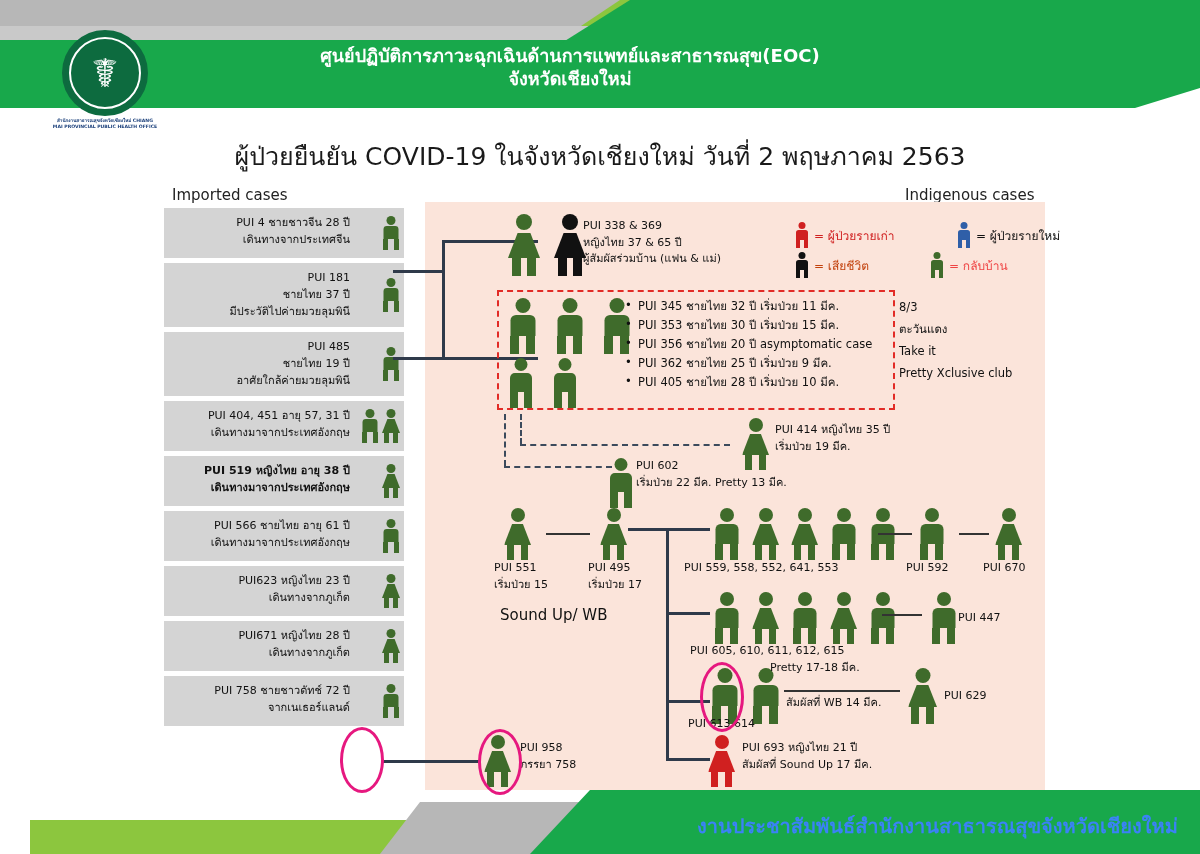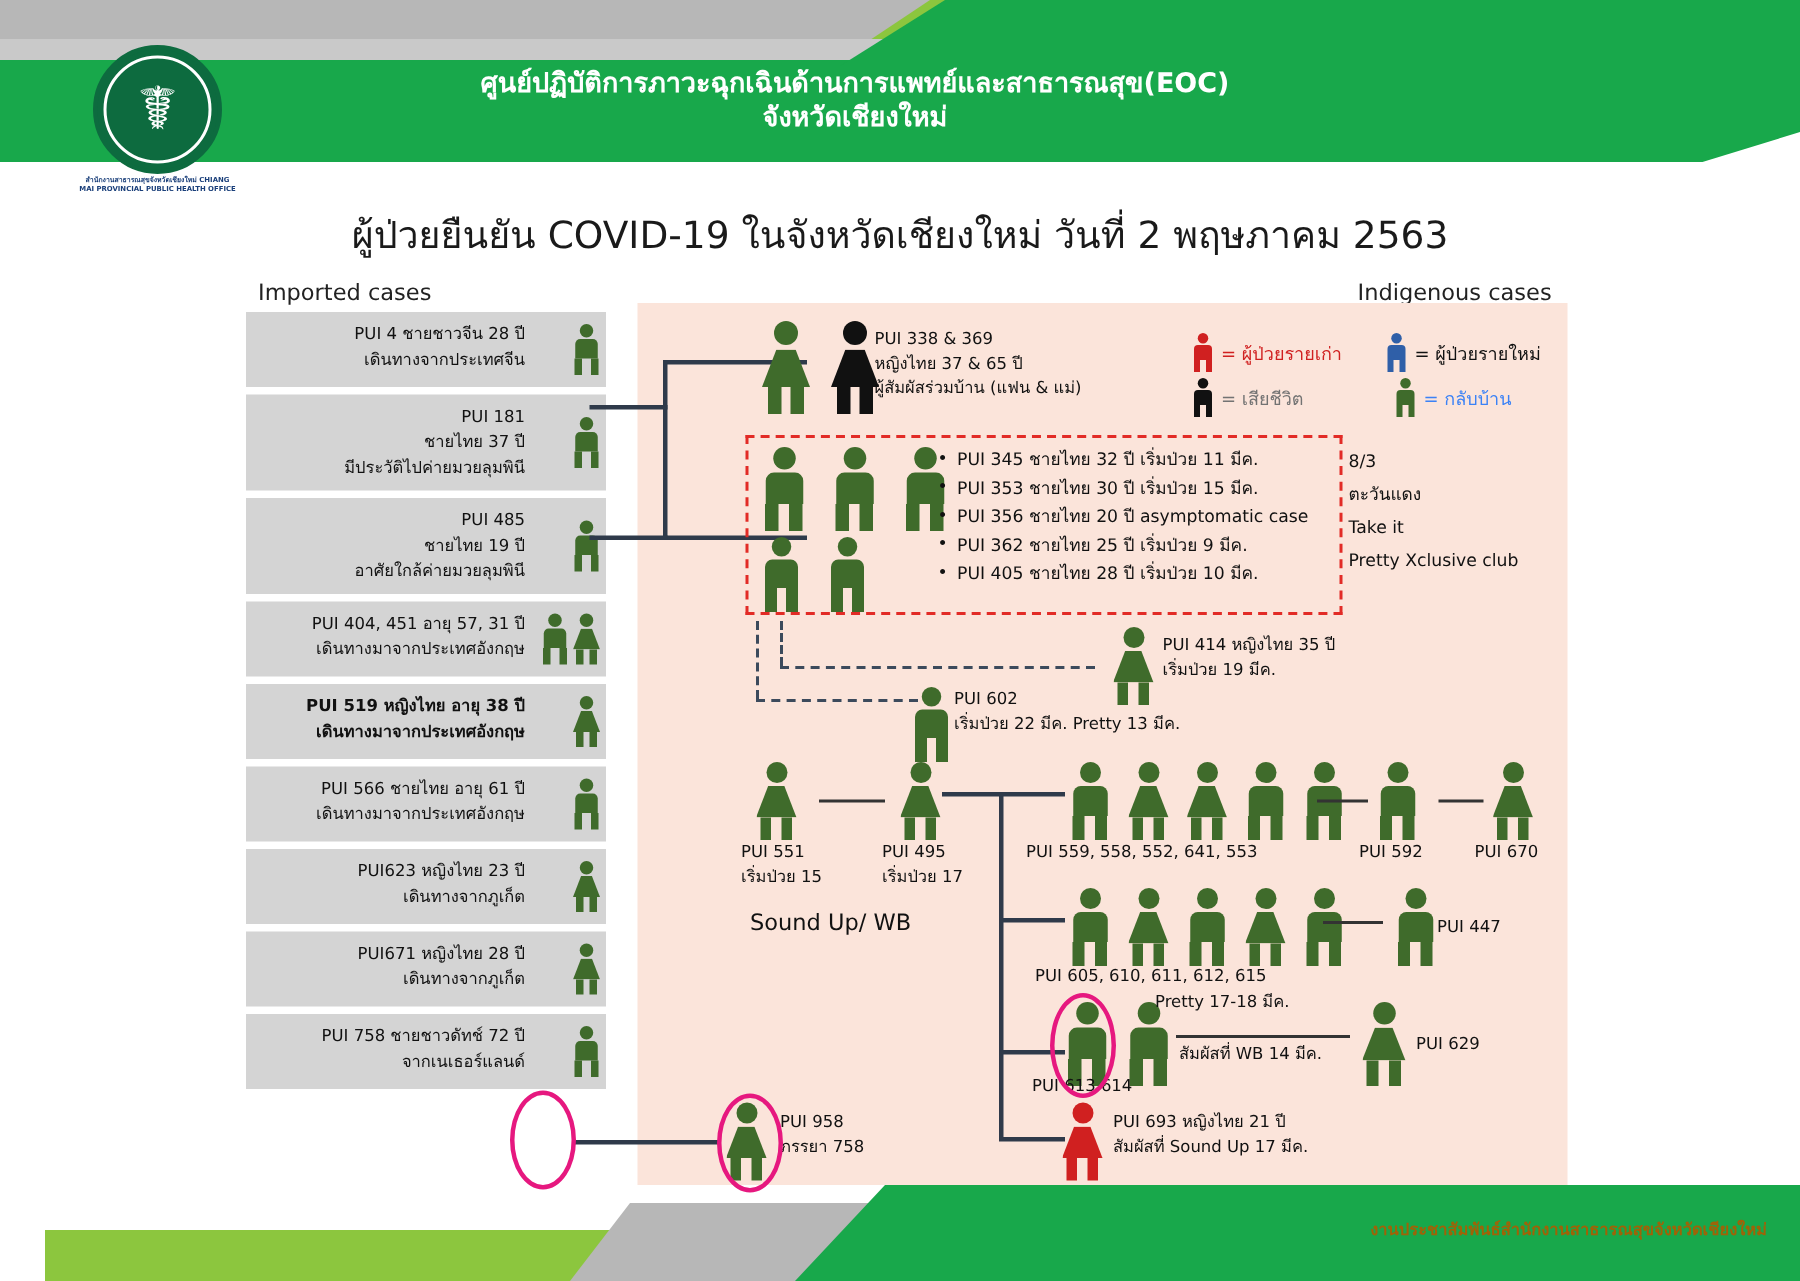--- a/index.html
+++ b/index.html
@@ -109,22 +109,22 @@
 
   
   #footer { position:absolute; left:0; top:780px; width:1200px; height:74px; overflow:hidden; }
   .ft-shape { position:absolute; }
   .ft-lgreen { left:30px; top:40px; width:420px; height:34px; background:#8cc63e;
                clip-path: polygon(0 0, 420px 0, 390px 34px, 0 34px); }
   .ft-gray { left:380px; top:22px; width:560px; height:52px; background:#b7b7b7;
              clip-path: polygon(40px 0, 560px 0, 520px 52px, 0 52px); }
   .ft-green { left:330px; top:10px; width:870px; height:64px; background:#18a84b;
               clip-path: polygon(260px 0, 870px 0, 870px 64px, 200px 64px); }
-  #footer-text { position:absolute; right:22px; top:30px; color:#a16207;
-                 font-size:11px; font-weight:bold; white-space:nowrap; }
+  #footer-text { position:absolute; right:22px; top:30px; color:#3b82f6;
+                 font-size:20px; font-weight:bold; white-space:nowrap; }
 </style>
 </head>
 <body>
 
 <div id="header">
   <div class="hdr-shape hdr-gray1"></div>
   <div class="hdr-shape hdr-lgreen"></div>
   <div class="hdr-shape hdr-gray2"></div>
   <div class="hdr-shape hdr-green"></div>
   <div class="hdr-shape hdr-green-r"></div>
@@ -309,46 +309,46 @@
 <div id="legend-container">
     <div class="legend-row legend-item" style="left: 795px; top: 222px;">
       <span class="person m" style="width: 14px; height: 26px;">
         <span class="head" style="width: 7px; height: 7px; top: 0px; background: rgb(208, 32, 32);"></span>
         <span class="body" style="width: 12px; height: 10px; top: 8px; background: rgb(208, 32, 32);"></span>
         <span style="position: absolute; top: 18px; height: 8px; width: 4px; background: rgb(208, 32, 32); left: 1px;"></span>
         <span style="position: absolute; top: 18px; height: 8px; width: 4px; background: rgb(208, 32, 32); left: 9px;"></span>
       </span>
       <span style="color: rgb(208, 32, 32);">= ผู้ป่วยรายเก่า</span>
     </div>
-    <div class="legend-row legend-item" style="left: 924px; top: 222px;">
+    <div class="legend-row legend-item" style="left: 957px; top: 222px;">
       <span class="person m" style="width: 14px; height: 26px;">
         <span class="head" style="width: 7px; height: 7px; top: 0px; background: rgb(47, 95, 168);"></span>
         <span class="body" style="width: 12px; height: 10px; top: 8px; background: rgb(47, 95, 168);"></span>
         <span style="position: absolute; top: 18px; height: 8px; width: 4px; background: rgb(47, 95, 168); left: 1px;"></span>
         <span style="position: absolute; top: 18px; height: 8px; width: 4px; background: rgb(47, 95, 168); left: 9px;"></span>
       </span>
       <span style="color: rgb(17, 17, 17);">= ผู้ป่วยรายใหม่</span>
     </div>
     <div class="legend-row legend-item" style="left: 795px; top: 252px;">
       <span class="person m" style="width: 14px; height: 26px;">
         <span class="head" style="width: 7px; height: 7px; top: 0px; background: rgb(17, 17, 17);"></span>
         <span class="body" style="width: 12px; height: 10px; top: 8px; background: rgb(17, 17, 17);"></span>
         <span style="position: absolute; top: 18px; height: 8px; width: 4px; background: rgb(17, 17, 17); left: 1px;"></span>
         <span style="position: absolute; top: 18px; height: 8px; width: 4px; background: rgb(17, 17, 17); left: 9px;"></span>
       </span>
-      <span style="color: #737373;">= เสียชีวิต</span>
+      <span style="color: #c2410c;">= เสียชีวิต</span>
     </div>
     <div class="legend-row legend-item" style="left: 930px; top: 252px;">
       <span class="person m" style="width: 14px; height: 26px;">
         <span class="head" style="width: 7px; height: 7px; top: 0px; background: rgb(63, 107, 43);"></span>
         <span class="body" style="width: 12px; height: 10px; top: 8px; background: rgb(63, 107, 43);"></span>
         <span style="position: absolute; top: 18px; height: 8px; width: 4px; background: rgb(63, 107, 43); left: 1px;"></span>
         <span style="position: absolute; top: 18px; height: 8px; width: 4px; background: rgb(63, 107, 43); left: 9px;"></span>
       </span>
-      <span style="color: #3b82f6;">= กลับบ้าน</span>
+      <span style="color: #ef4444;">= กลับบ้าน</span>
     </div>
   </div>
 
 <div id="overlay">
     <div class="hline" style="left: 393px; top: 270px; width: 52px;"></div>
     <div class="vline" style="left: 442px; top: 240px; height: 120px;"></div>
     <div class="hline" style="left: 442px; top: 240px; width: 96px;"></div>
     <div class="hline" style="left: 442px; top: 357px; width: 96px;"></div>
     <div class="hline" style="left: 393px; top: 357px; width: 52px;"></div>
     <div class="node" style="left: 508px; top: 214px;"><span style="display: inline-flex; gap: 14px; align-items: flex-end;">

